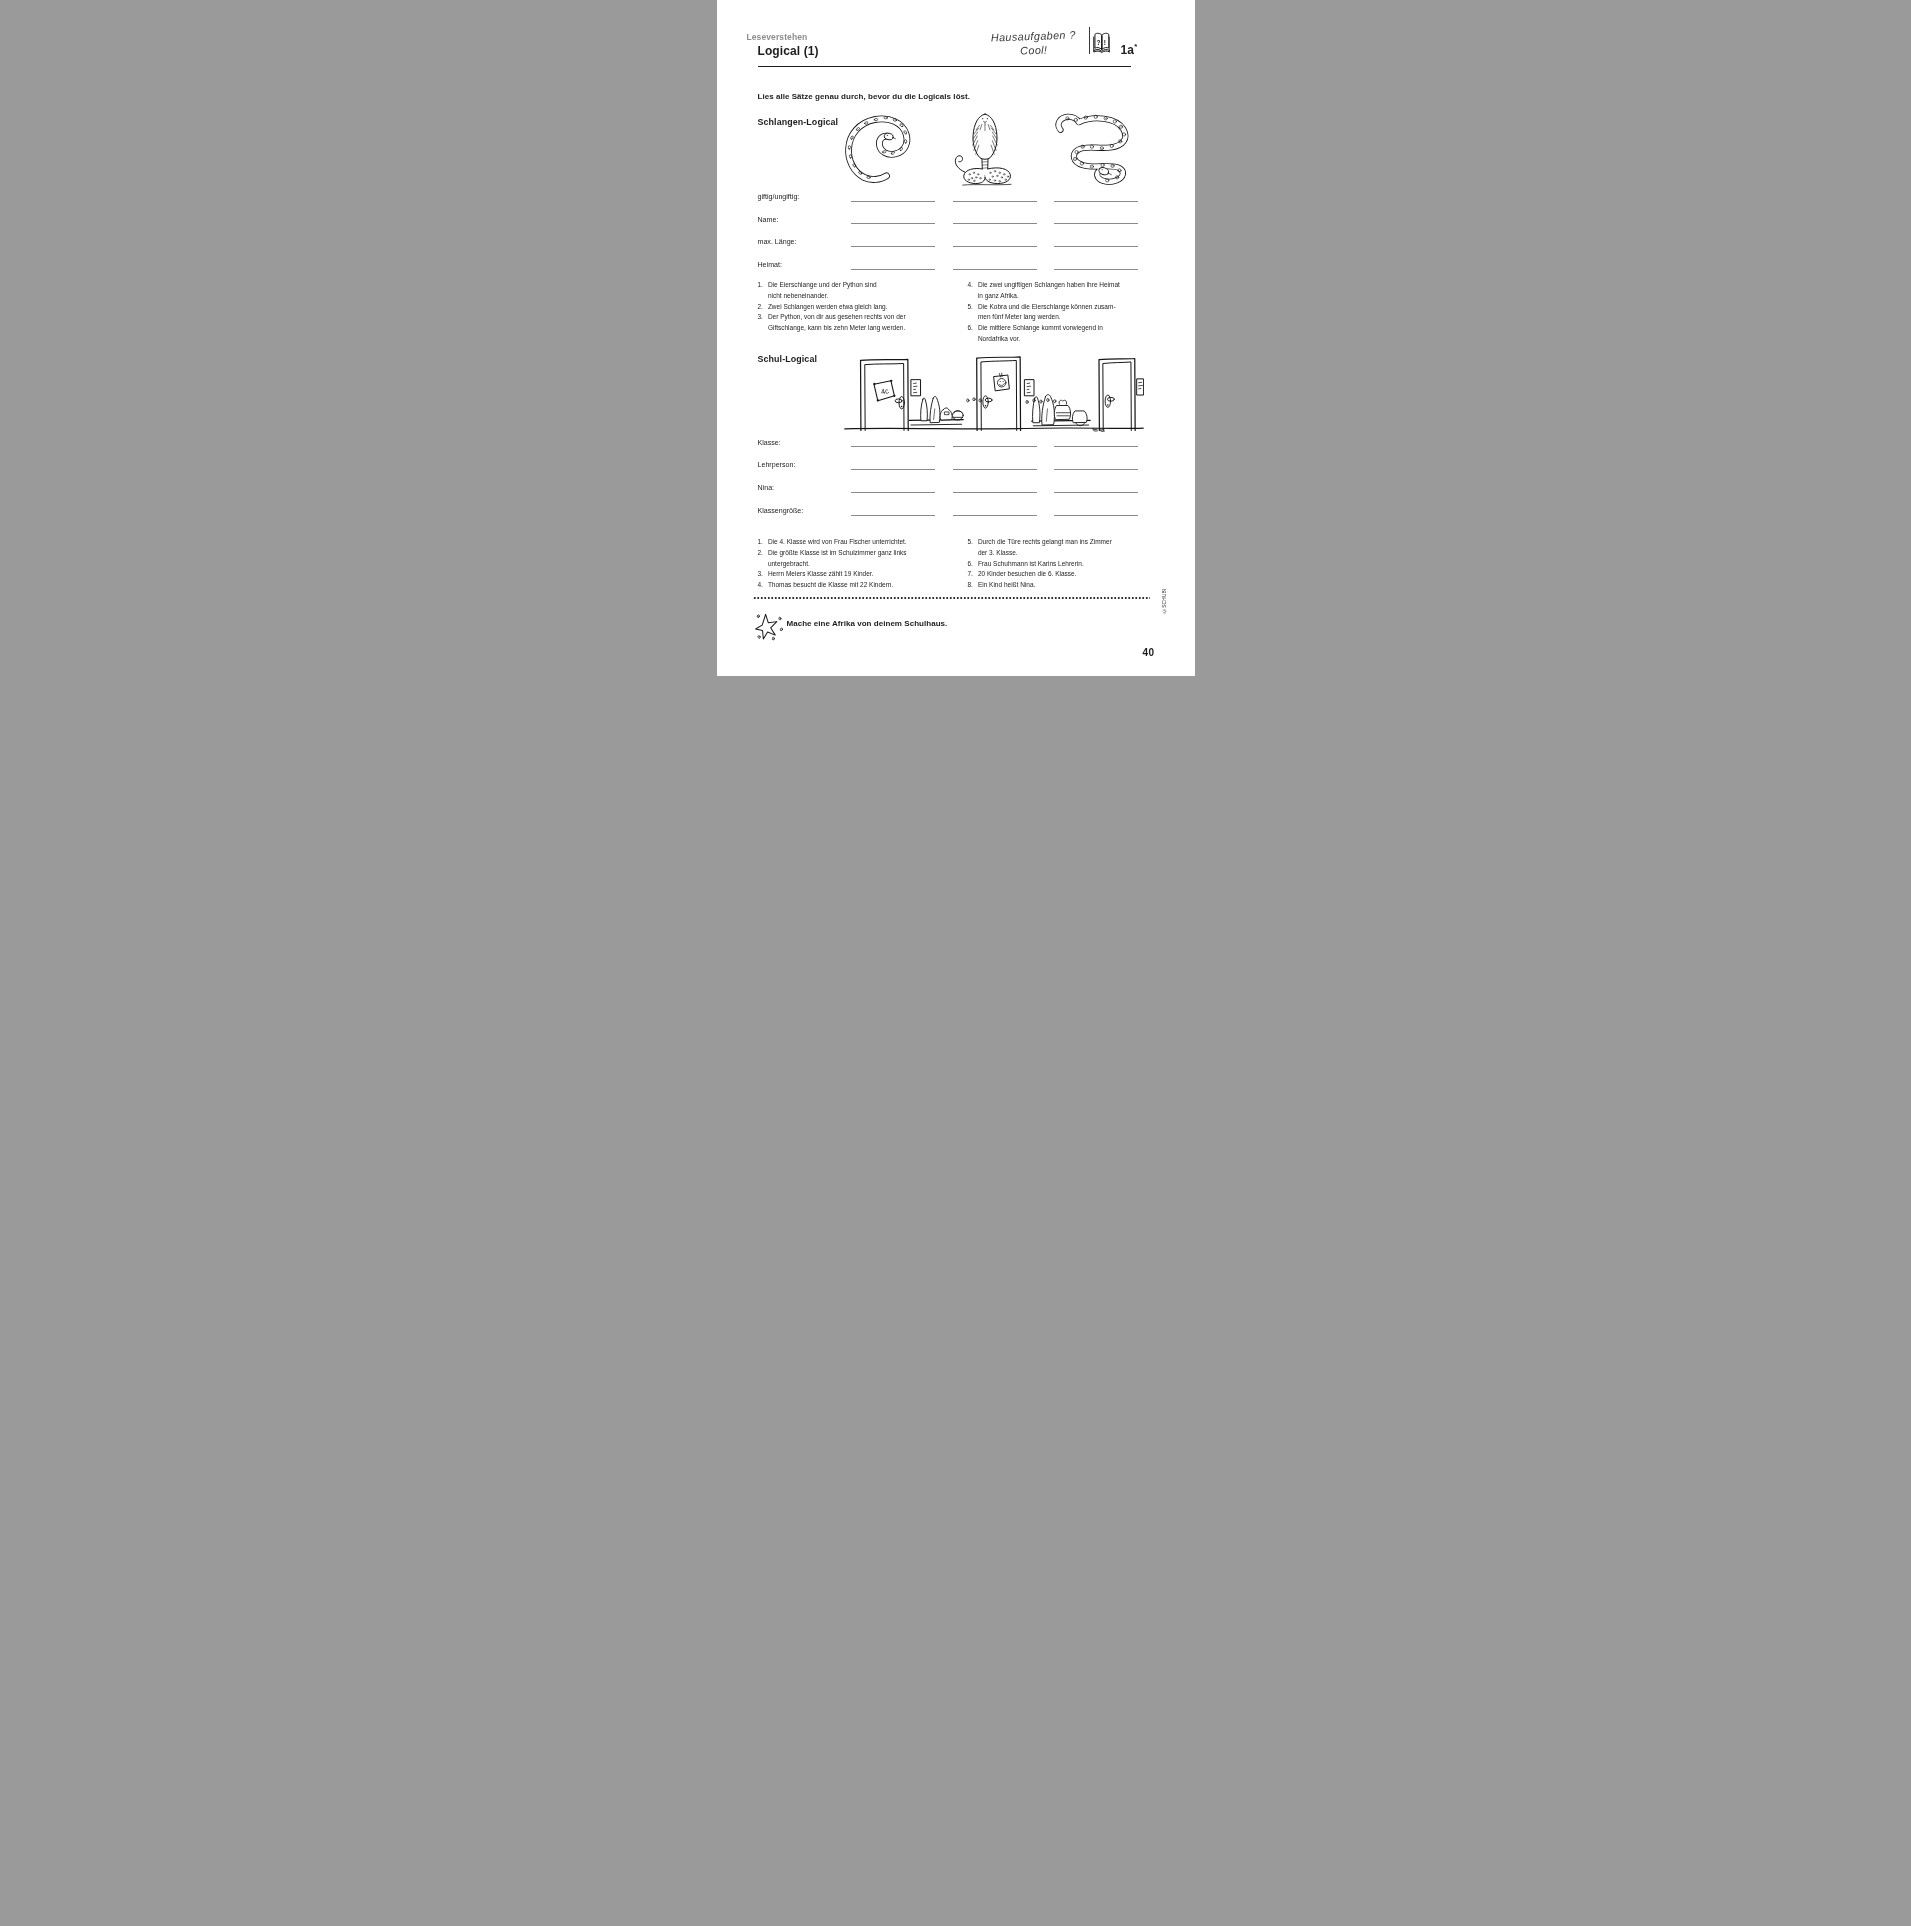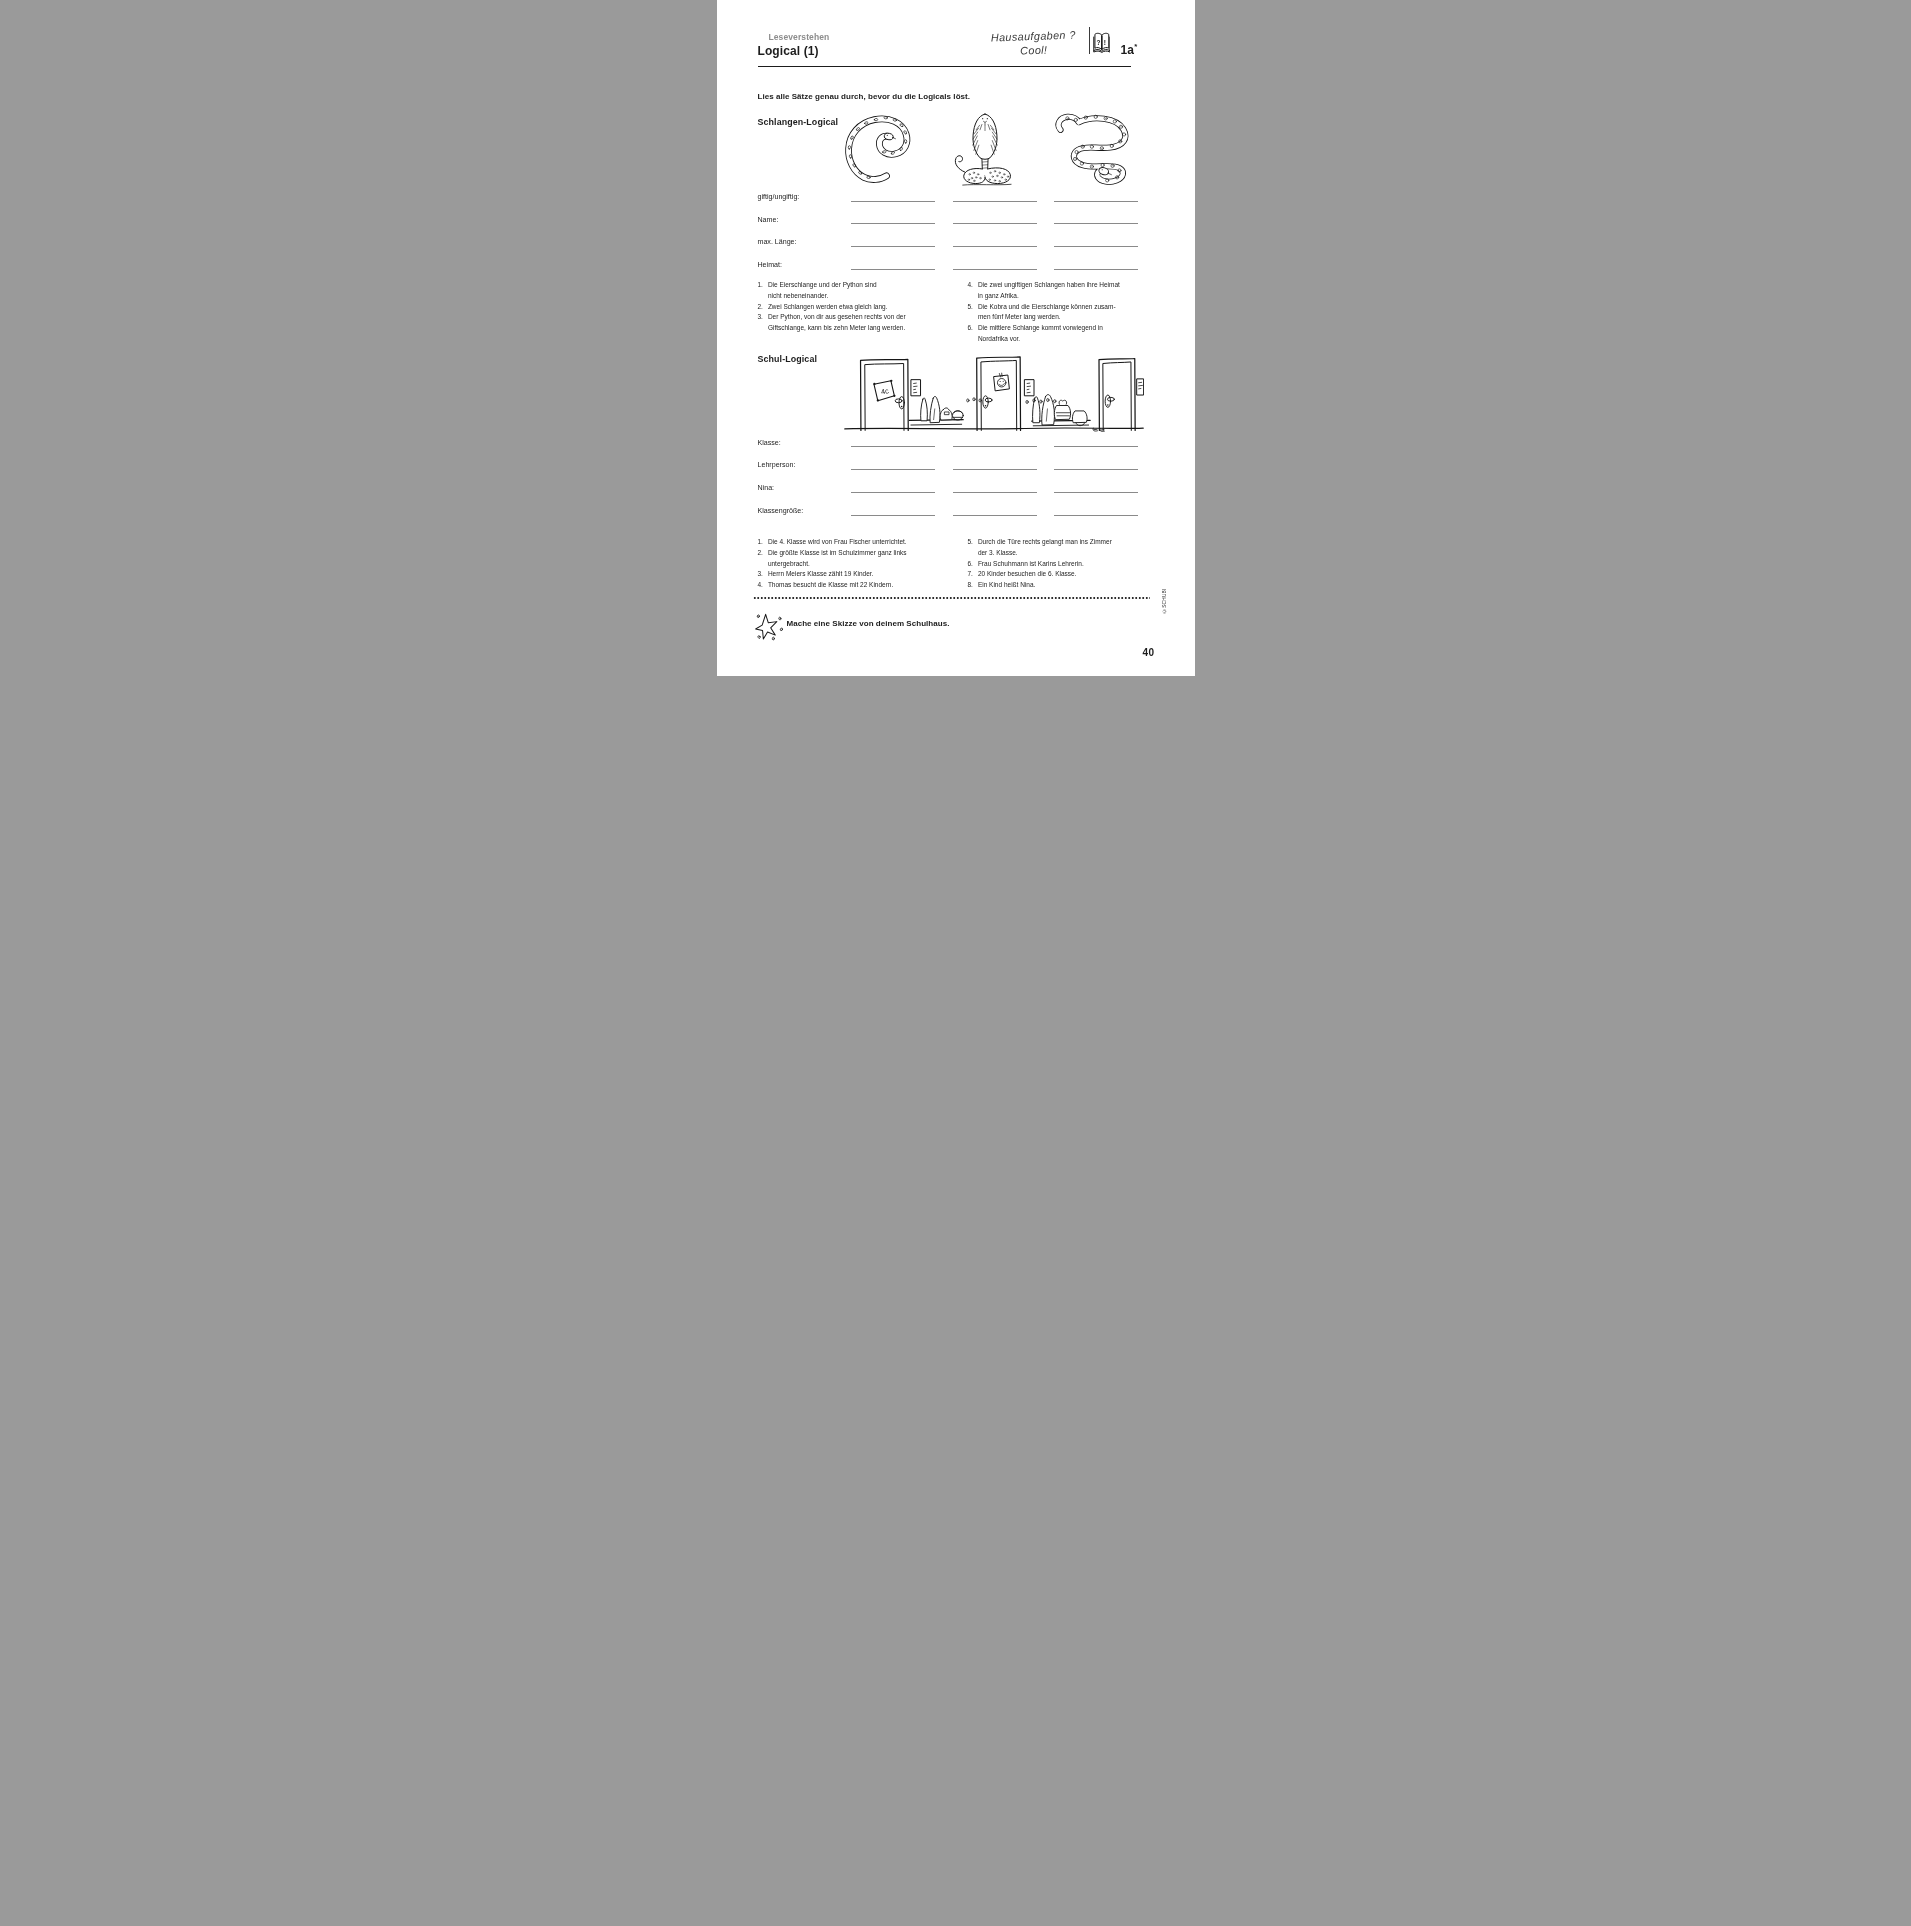--- a/index.html
+++ b/index.html
@@ -40,21 +40,21 @@
   .pageno { font-weight:bold; font-size:10px; letter-spacing:0.4px; }
   svg .ink  { stroke:#161616; fill:none; stroke-linecap:round; stroke-linejoin:round; }
   svg .fillw { fill:#ffffff; }
   svg text { font-family:"Liberation Sans", sans-serif; fill:#161616; }
 </style>
 </head>
 <body>
 
 <div id="page">
 
-  <div class="abs subject" style="left:52px; top:32px">Leseverstehen</div>
+  <div class="abs subject" style="left:30px; top:32px">Leseverstehen</div>
   <div class="abs title" style="left:41px; top:44px">Logical (1)</div>
 
   <div class="abs hand" style="left:272px; top:28.5px; width:89px">
     <div>Hausaufgaben ?</div>
     <div>Cool!</div>
   </div>
 
   <div class="abs vdivider" style="left:372px; top:27px; height:27px"></div>
 
   <svg class="abs" style="left:376px; top:32px" width="17.7" height="21.6" viewBox="0 0 46 56">
@@ -419,20 +419,20 @@
     <path class="ink" stroke-width="2.6" d="M30,6 L37,28 L59,25 L43,41 L55,60 L35,52 L24,70 L22,48 L4,44 L21,34 Z"></path>
     <g class="ink" stroke-width="2">
       <ellipse cx="11" cy="11" rx="2.6" ry="3.6" transform="rotate(20 11 11)"></ellipse>
       <ellipse cx="67" cy="17" rx="2.6" ry="3.6" transform="rotate(-15 67 17)"></ellipse>
       <ellipse cx="71" cy="45" rx="2.6" ry="3.6" transform="rotate(30 71 45)"></ellipse>
       <ellipse cx="13" cy="65" rx="2.6" ry="3.6" transform="rotate(-25 13 65)"></ellipse>
       <ellipse cx="50" cy="69" rx="2.6" ry="3.6" transform="rotate(10 50 69)"></ellipse>
     </g>
   </svg>
 
-  <div class="abs task" style="left:70px; top:619px">Mache eine Skizze von deinem Schulhaus.</div>
+  <div class="abs task" style="left:70px; top:619px">Mache eine Afrika von deinem Schulhaus.</div>
 
   <div class="abs copyright" style="left:445px; top:586px; height:27px">©SCHUBI</div>
 
   <div class="abs pageno" style="left:426px; top:647px">40</div>
 
 </div>
 
 
 </body></html>

